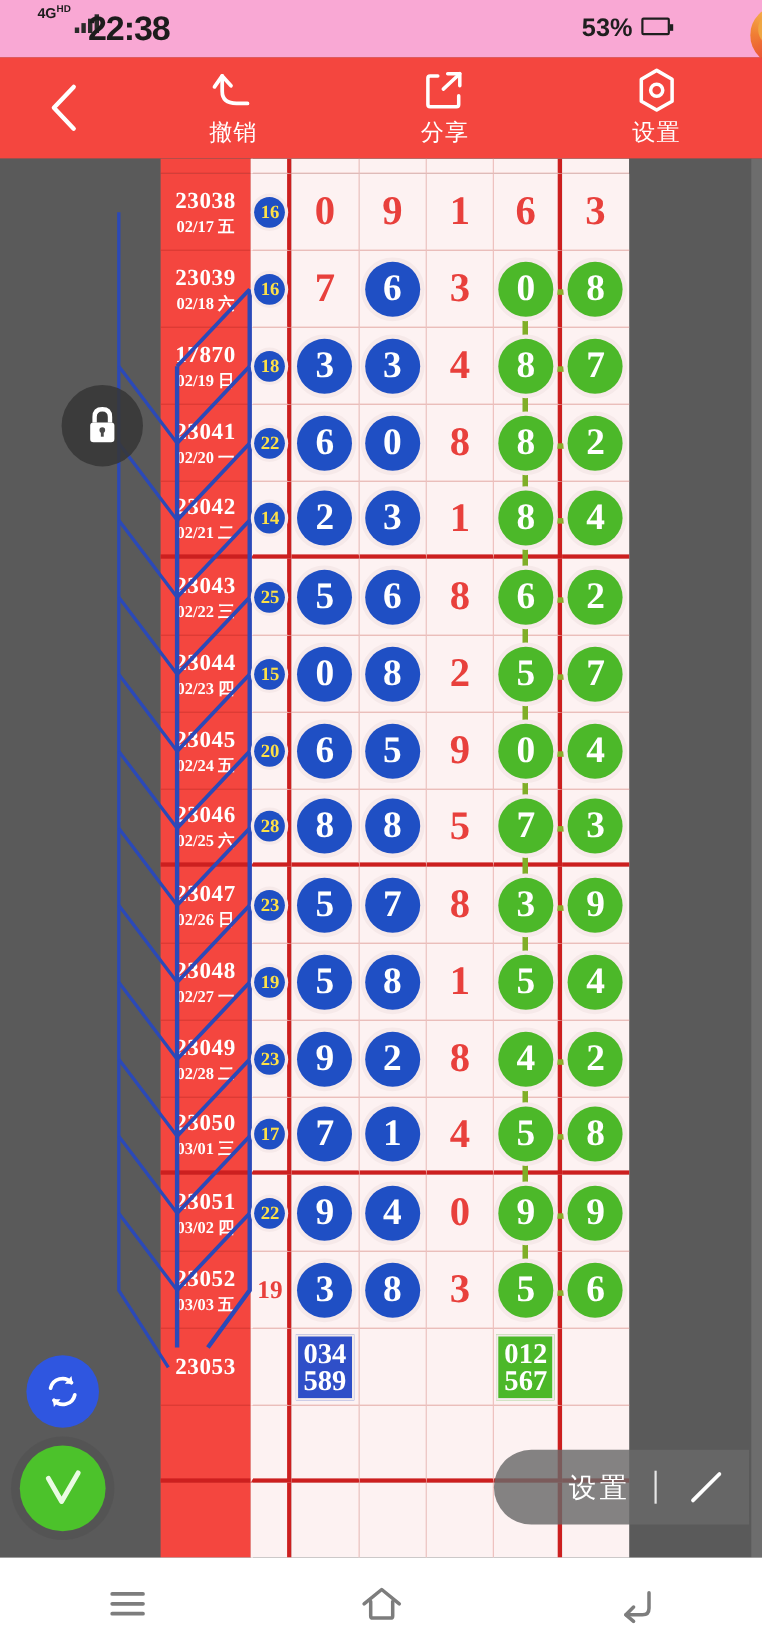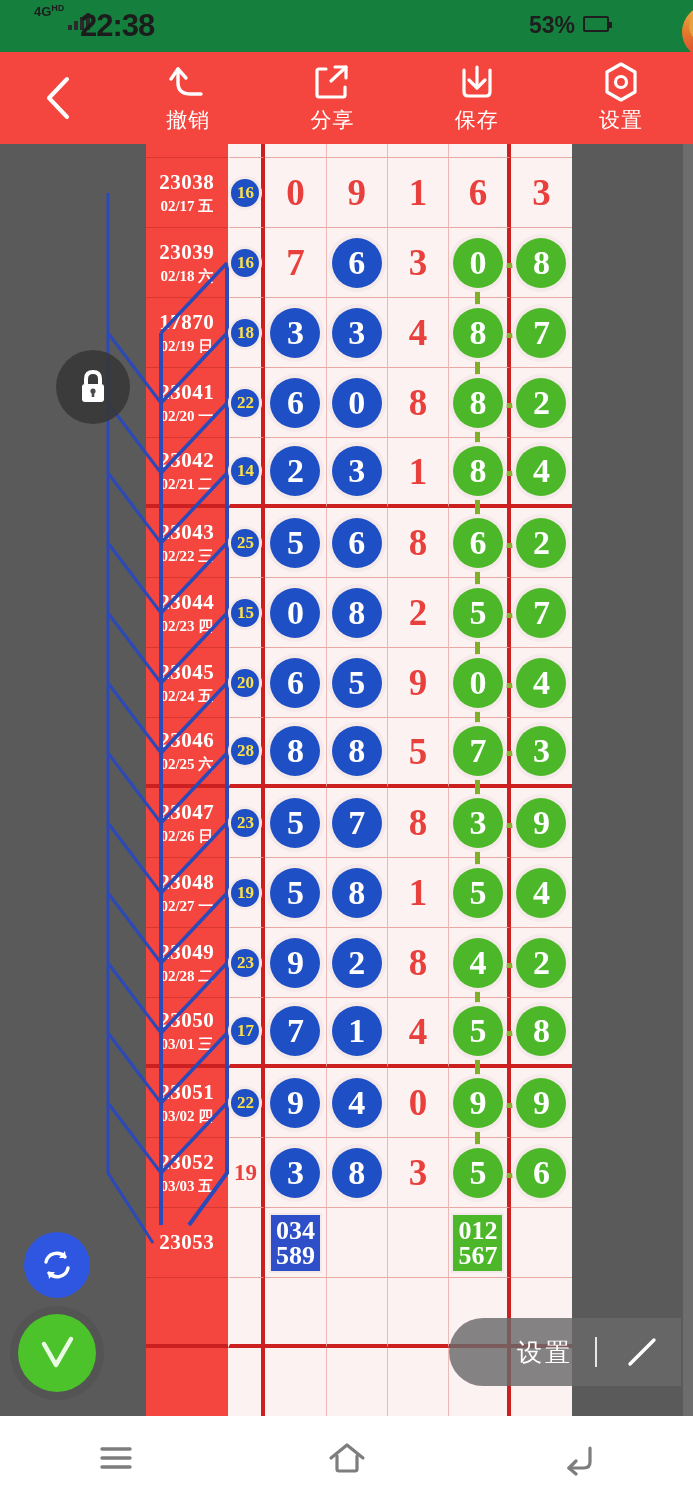--- a/index.html
+++ b/index.html
@@ -7,21 +7,21 @@
   body {
     font-family: "Liberation Sans", sans-serif;
     background:#5a5a5a;
     position:relative;
     overflow:hidden;
   }
 
   
   .statusbar{
     position:absolute; top:0; left:0; width:693px; height:52px;
-    background:#15803d; z-index:40;
+    background:#f9a8d4; z-index:40;
   }
   .sb-left{ position:absolute; left:34px; top:4px; display:flex; align-items:flex-end; gap:4px;}
   .sb-net{ font-size:13px; font-weight:bold; color:#1d1d1d; line-height:1; margin-bottom:20px;}
   .sb-net sup{font-size:9px;}
   .sb-bars{ display:flex; align-items:flex-end; gap:2px; height:20px; margin-bottom:8px;}
   .sb-bars i{ display:block; width:4px; background:#2a2a2a; }
   .sb-bars i:nth-child(1){height:5px;}
   .sb-bars i:nth-child(2){height:9px;}
   .sb-bars i:nth-child(3){height:13px;}
   .sb-bars i:nth-child(4){height:17px;}
@@ -160,30 +160,20 @@
     <span class="ico">
       <svg width="38" height="40" viewBox="0 0 38 40">
         <path d="M13 7 L6 7 Q4 7 4 9 L4 33 Q4 35 6 35 L30 35 Q32 35 32 33 L32 25" fill="none" stroke="#fff" stroke-width="3.2" stroke-linecap="round" stroke-linejoin="round"></path>
         <path d="M18 19 L33 5" stroke="#fff" stroke-width="3.2" stroke-linecap="round"></path>
         <path d="M22 5 L33 5 L33 16" fill="none" stroke="#fff" stroke-width="3.2" stroke-linecap="round" stroke-linejoin="round"></path>
       </svg>
     </span>
     <span class="lbl">分享</span>
   </div>
 
-  <div class="tb-item">
-    <span class="ico">
-      <svg width="38" height="40" viewBox="0 0 38 40">
-        <path d="M6 8 L6 30 Q6 34 10 34 L28 34 Q32 34 32 30 L32 8" fill="none" stroke="#fff" stroke-width="3.2" stroke-linecap="round" stroke-linejoin="round"></path>
-        <path d="M19 5 L19 25" stroke="#fff" stroke-width="3.2" stroke-linecap="round"></path>
-        <path d="M11 18 L19 26 L27 18" fill="none" stroke="#fff" stroke-width="3.2" stroke-linecap="round" stroke-linejoin="round"></path>
-      </svg>
-    </span>
-    <span class="lbl">保存</span>
-  </div>
 
   <div class="tb-item">
     <span class="ico">
       <svg width="40" height="42" viewBox="0 0 40 42">
         <path d="M20 3 L34 11 L34 31 L20 39 L6 31 L6 11 Z" fill="none" stroke="#fff" stroke-width="3.2" stroke-linejoin="round"></path>
         <circle cx="20" cy="21" r="5.5" fill="none" stroke="#fff" stroke-width="3.2"></circle>
       </svg>
     </span>
     <span class="lbl">设置</span>
   </div>

